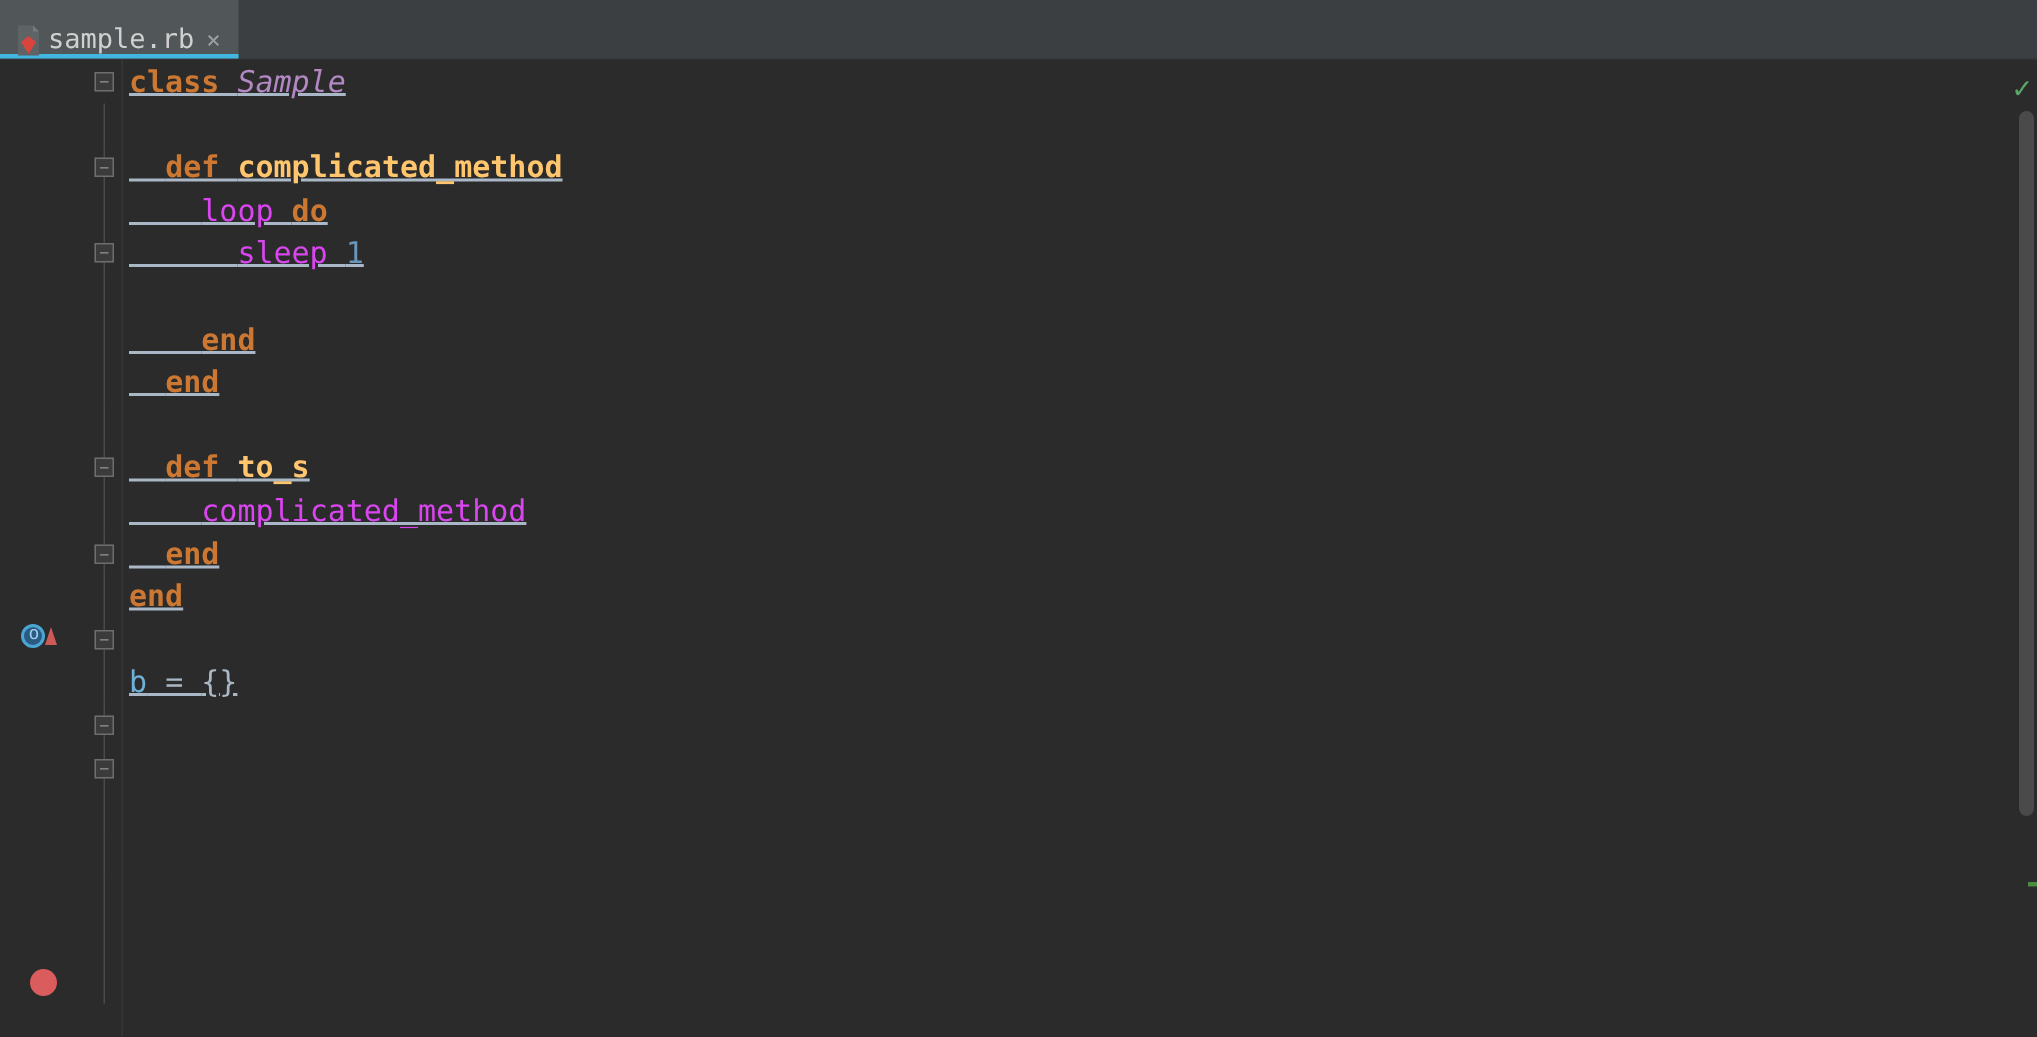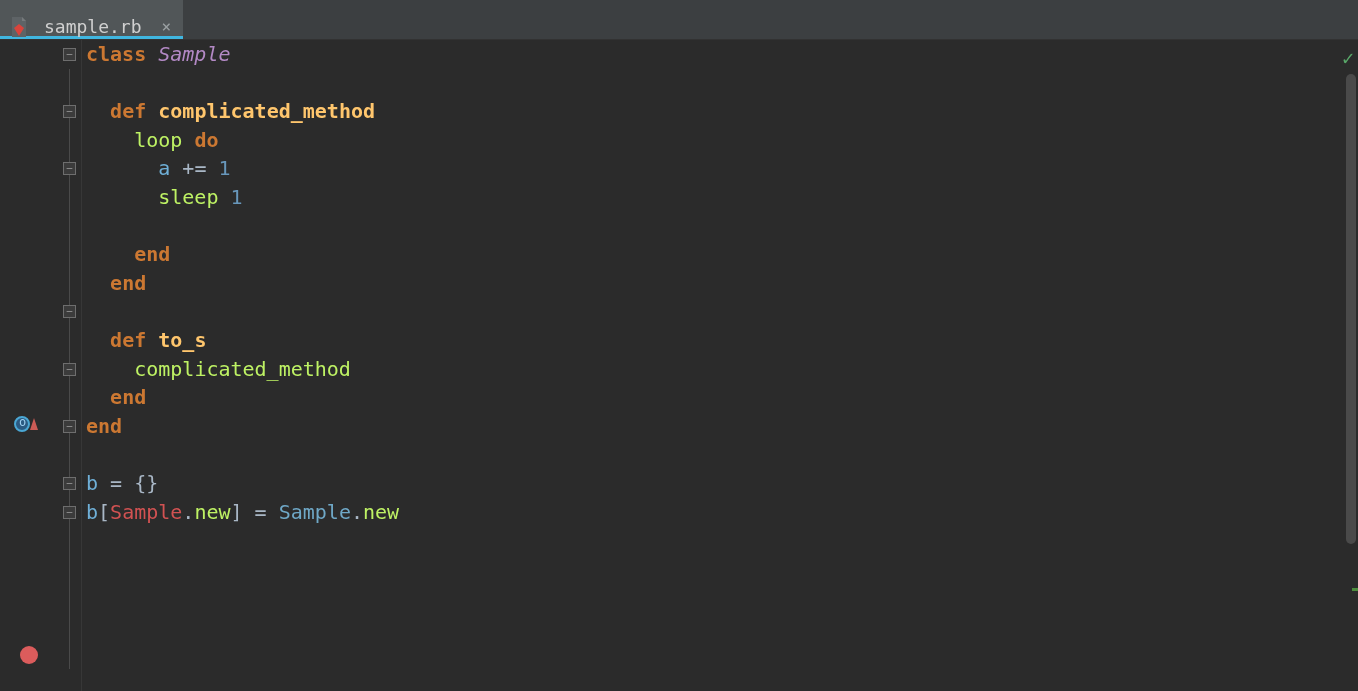--- a/index.html
+++ b/index.html
@@ -22,21 +22,21 @@
     border-bottom: 1px solid #323232;
   }
   .tab {
     display: flex;
     align-items: center;
     padding: 17px 12px 0 10px;
     background: #515658;
     border-bottom: 3px solid #40b6e0;
     color: #d0d0d0;
     font-size: 18px;
-    gap: 16px;
+    gap: 4px;
     cursor: pointer;
     position: relative;
   }
   .tab .file-icon {
     width: 18px; height: 22px;
     display: inline-block;
     position: relative;
   }
   .tab .file-icon svg { display:block; }
   .tab .close {
@@ -132,20 +132,21 @@
     border-right: 4px solid transparent;
     border-bottom: 12px solid #cc5b55;
     margin-left: -2px;
   }
 
   
   .code {
     flex: 1 1 auto;
     padding-left: 4px;
     position: relative;
+    text-decoration: underline;
   }
   .codeline {
     height: 28.6px;
     line-height: 28.6px;
     white-space: pre;
     font-size: 20px;
     position: relative;
   }
   .codeline.current {
     background: #3a2323;
@@ -155,21 +156,21 @@
     width: 2px;
     height: 24px;
     background: #bbbbbb;
     top: 3px;
   }
 
   
   .kw  { color: #cc7832; font-weight: 600; }
   .cls { color: #b389c5; font-style: italic; }
   .def { color: #ffc66d; font-weight: 600; }
-  .var { color: #bef264; }
+  .var { color: #d946ef; }
   .num { color: #6897bb; }
   .op  { color: #a9b7c6; }
   .lv  { color: #6fb0d8; }
   .ref { color: #d25252; }
   .typ { color: #6fa8c7; }
   .punc{ color: #a9b7c6; }
 
   
   .right-col {
     flex: 0 0 18px;
@@ -323,32 +324,30 @@
         <div class="row">
           <div class="vline"></div>
         </div>
       </div>
   </div>
   <div class="code" id="code">
       <div class="codeline"><span class="kw">class&nbsp;</span><span class="cls">Sample</span></div>
       <div class="codeline"></div>
       <div class="codeline">&nbsp;&nbsp;<span class="kw">def&nbsp;</span><span class="def">complicated_method</span></div>
       <div class="codeline">&nbsp;&nbsp;&nbsp;&nbsp;<span class="var">loop&nbsp;</span><span class="kw">do</span></div>
-      <div class="codeline">&nbsp;&nbsp;&nbsp;&nbsp;&nbsp;&nbsp;<span class="lv">a</span><span class="op">&nbsp;+=&nbsp;</span><span class="num">1</span></div>
       <div class="codeline">&nbsp;&nbsp;&nbsp;&nbsp;&nbsp;&nbsp;<span class="var">sleep&nbsp;</span><span class="num">1</span></div>
       <div class="codeline"></div>
       <div class="codeline">&nbsp;&nbsp;&nbsp;&nbsp;<span class="kw">end</span></div>
       <div class="codeline">&nbsp;&nbsp;<span class="kw">end</span></div>
       <div class="codeline"></div>
       <div class="codeline">&nbsp;&nbsp;<span class="kw">def&nbsp;</span><span class="def">to_s</span></div>
       <div class="codeline">&nbsp;&nbsp;&nbsp;&nbsp;<span class="var">complicated_method</span></div>
       <div class="codeline">&nbsp;&nbsp;<span class="kw">end</span></div>
       <div class="codeline"><span class="kw">end</span></div>
       <div class="codeline"></div>
       <div class="codeline"><span class="lv">b</span><span class="op">&nbsp;=&nbsp;</span><span class="punc">{}</span></div>
-      <div class="codeline"><span class="lv">b</span><span class="punc">[</span><span class="ref">Sample</span><span class="punc">.</span><span class="var">new</span><span class="punc">]</span><span class="op">&nbsp;=&nbsp;</span><span class="typ">Sample</span><span class="punc">.</span><span class="var">new</span></div>
     </div>
   <div class="right-col">
     <span class="check">✓</span>
     <div class="scrollbar"></div>
     <div class="marker-green" style="top:548px"></div>
   </div>
 </div>
 
 </body></html>

